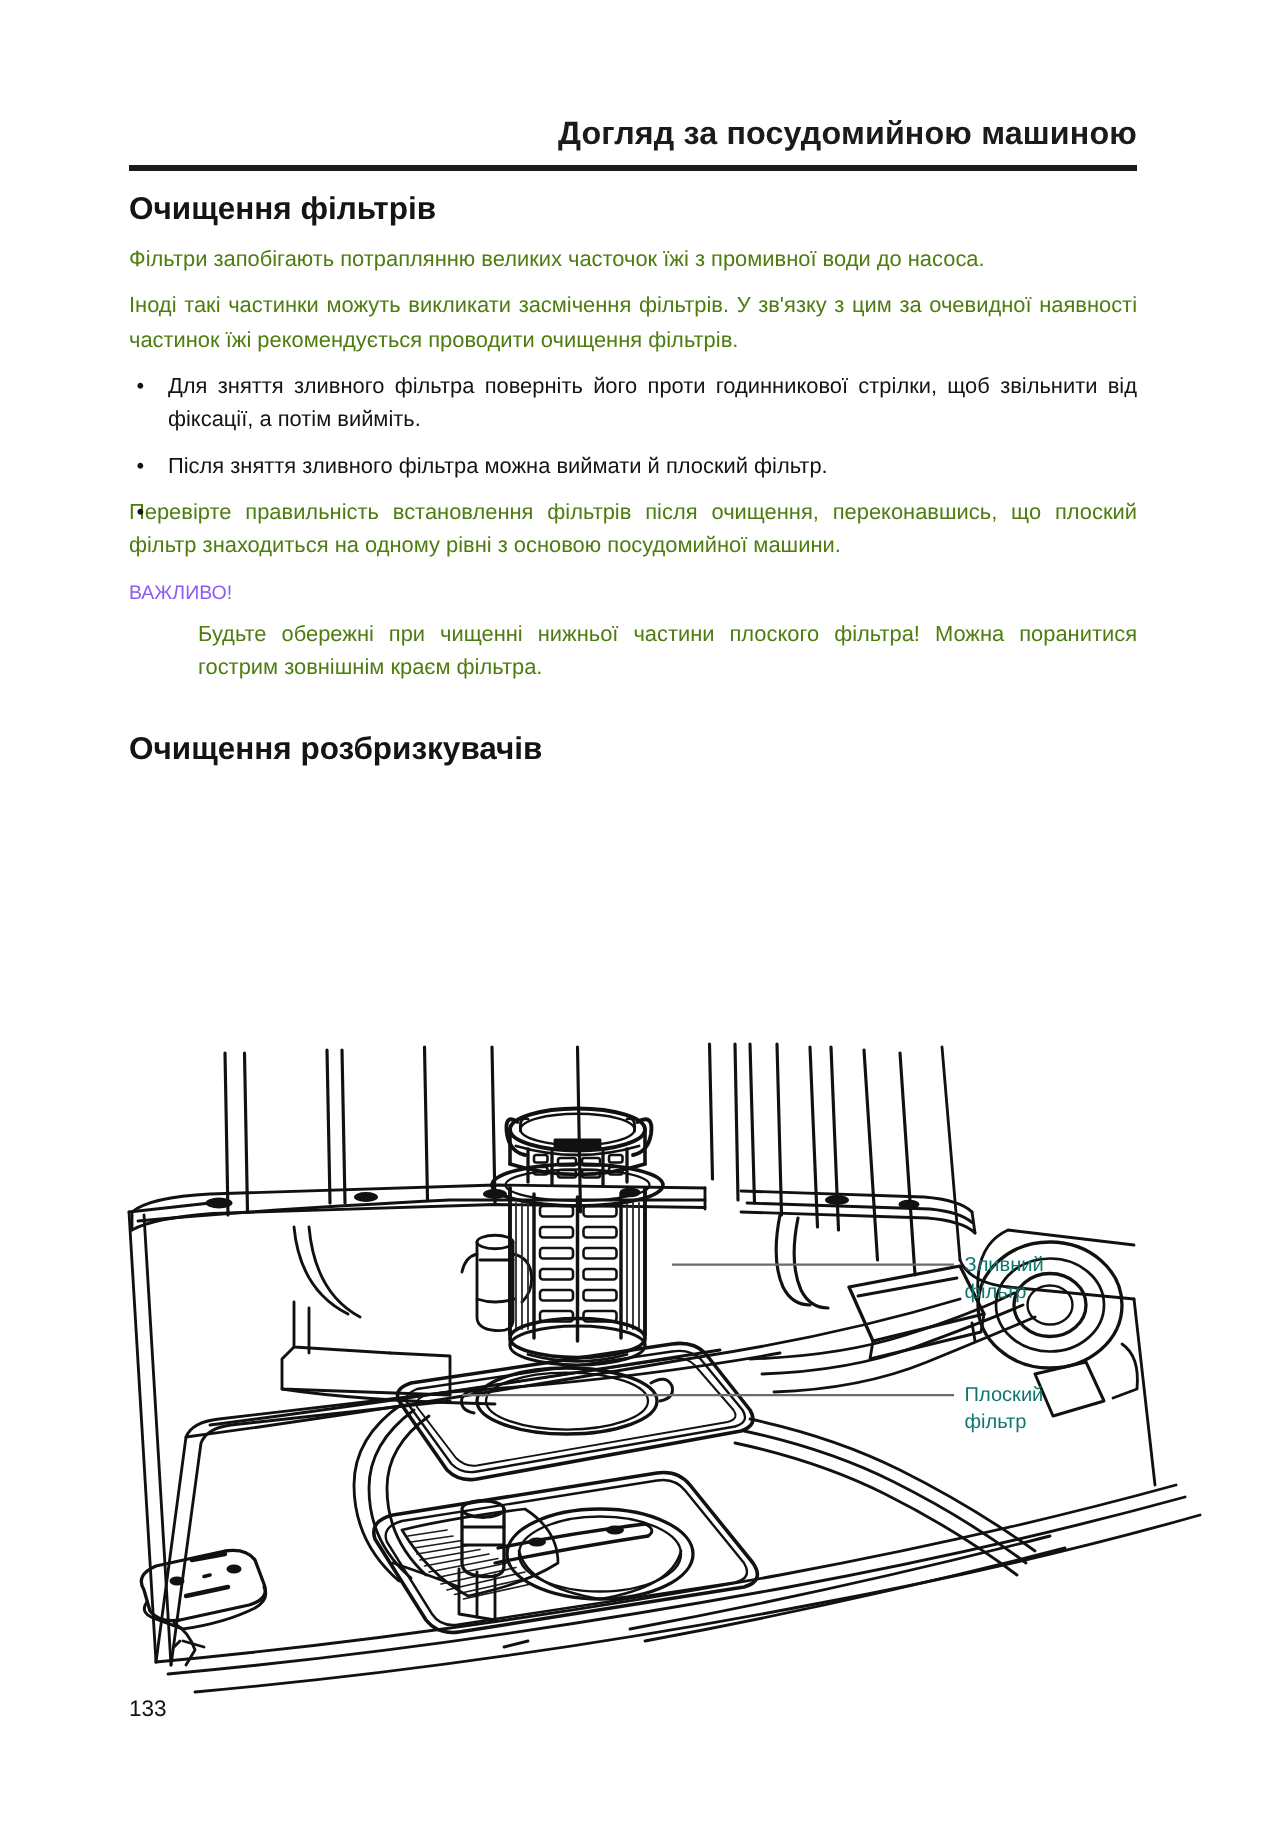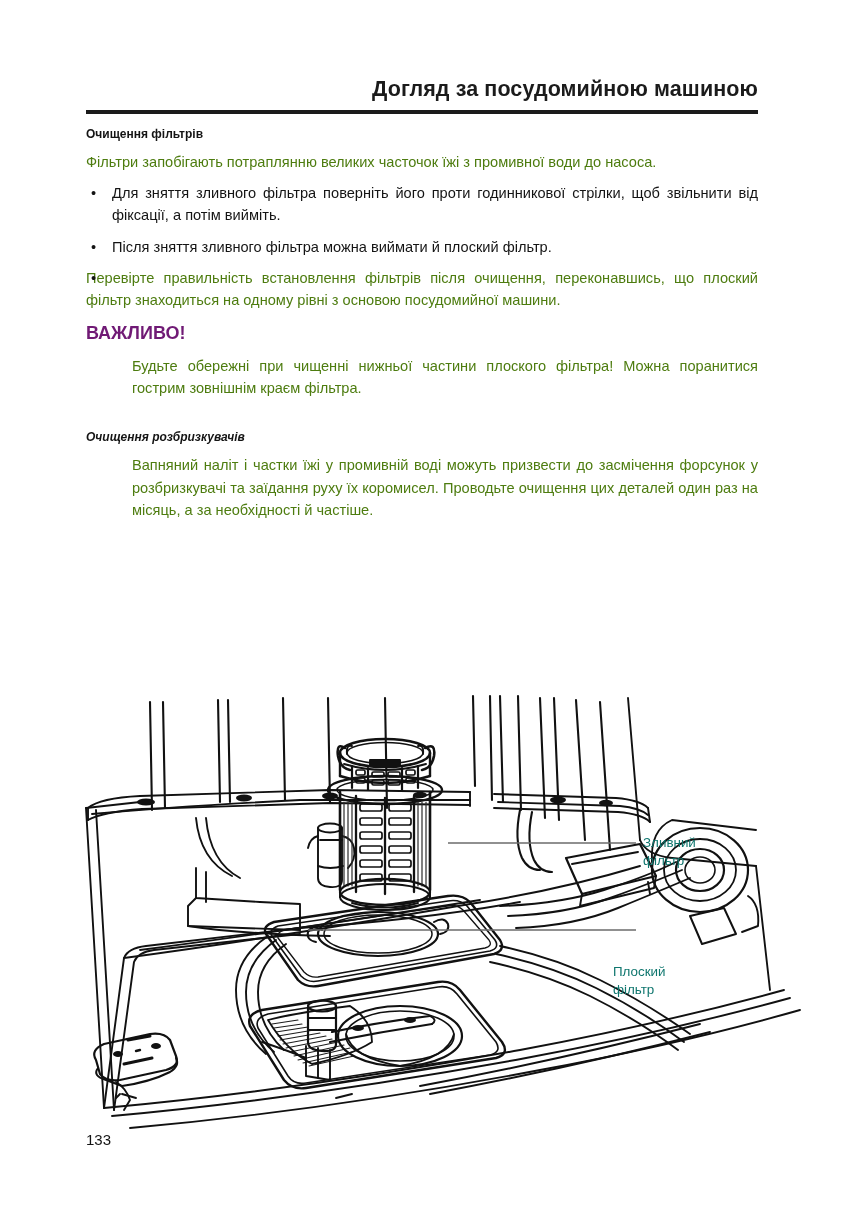--- a/index.html
+++ b/index.html
@@ -48,48 +48,47 @@
 
   
   .col {
     position: absolute;
     left: 86px;
     top: 127px;
     width: 672px;
   }
 
   h2.section-title {
-    font-size: 12px;
+    font-size: 21px;
     font-weight: bold;
     margin: 0 0 9px 0;
     line-height: 1.25;
     color: #141414;
   }
   h2.section-title.spaced {
     margin-top: 31px;
-    font-style: italic;
   }
 
   p.body {
     font-size: 14.6px;
     line-height: 1.52;
     margin: 0 0 9px 0;
     text-align: justify;
     text-justify: inter-word;
     color: #4d7c0f;
     hyphens: none;
   }
   p.body.last { margin-bottom: 0; margin-left: 46px; }
 
   p.emph {
-    font-size: 18px;
-    font-weight: bold;
+    font-size: 13px;
+    font-weight: normal;
     line-height: 1.5;
     margin: 6px 0 8px 0;
-    color: #701a75;
+    color: #8b5cf6;
   }
 
   ul.bullets {
     list-style: none;
     margin: 0 0 9px 0;
     padding: 0;
   }
   ul.bullets li {
     position: relative;
     padding-left: 26px;
@@ -119,21 +118,21 @@
   .figure svg { display: block; }
 
   .fig-label {
     position: absolute;
     font-size: 13.4px;
     line-height: 1.32;
     color: #0f766e;
     white-space: pre-line;
   }
   .fig-label.drain { left: 643px; top: 834px; }
-  .fig-label.flat  { left: 613px; top: 921px; margin-top: 42px; }
+  .fig-label.flat  { left: 643px; top: 921px; }
 
   
   .folio {
     position: absolute;
     left: 86px;
     top: 1131px;
     width: 672px;
     font-size: 15px;
     color: #141414;
   }
@@ -145,20 +144,21 @@
 
   <div class="running-head">Догляд за посудомийною машиною</div>
   <div class="head-rule"></div>
 
   <div class="col">
 
     <h2 class="section-title">Очищення фільтрів</h2>
 
     <p class="body">Фільтри запобігають потраплянню великих часточок їжі з промивної води до насоса.</p>
 
+    <p class="body">Іноді такі частинки можуть викликати засмічення фільтрів. У зв'язку з цим за очевидної наявності частинок їжі рекомендується проводити очищення фільтрів.</p>
 
     <ul class="bullets">
       <li>
         <span class="bullet-dot">•</span>
         <span>Для зняття зливного фільтра поверніть його проти годинникової стрілки, щоб звільнити від фіксації, а потім вийміть.</span>
       </li>
       <li>
         <span class="bullet-dot">•</span>
         <span>Після зняття зливного фільтра можна виймати й плоский фільтр.</span>
       </li>
@@ -168,21 +168,20 @@
     </ul>
 
     <p class="body">Перевірте правильність встановлення фільтрів після очищення, переконавшись, що плоский фільтр знаходиться на одному рівні з основою посудомийної машини.</p>
 
     <p class="emph">ВАЖЛИВО!</p>
 
     <p class="body last">Будьте обережні при чищенні нижньої частини плоского фільтра! Можна поранитися гострим зовнішнім краєм фільтра.</p>
 
     <h2 class="section-title spaced">Очищення розбризкувачів</h2>
 
-    <p class="body last">Вапняний наліт і частки їжі у промивній воді можуть призвести до засмічення форсунок у розбризкувачі та заїдання руху їх коромисел. Проводьте очищення цих деталей один раз на місяць, а за необхідності й частіше.</p>
 
   </div>
 
   <div class="figure">
     <svg width="844" height="440" viewBox="0 0 844 440" xmlns="http://www.w3.org/2000/svg">
       <g fill="none" stroke="#111111" stroke-width="1.9" stroke-linecap="round" stroke-linejoin="round">
 
         <g stroke-width="2.1">
           <path d="M150 12 L152 120"></path>
           <path d="M163 12 L165 118"></path>

